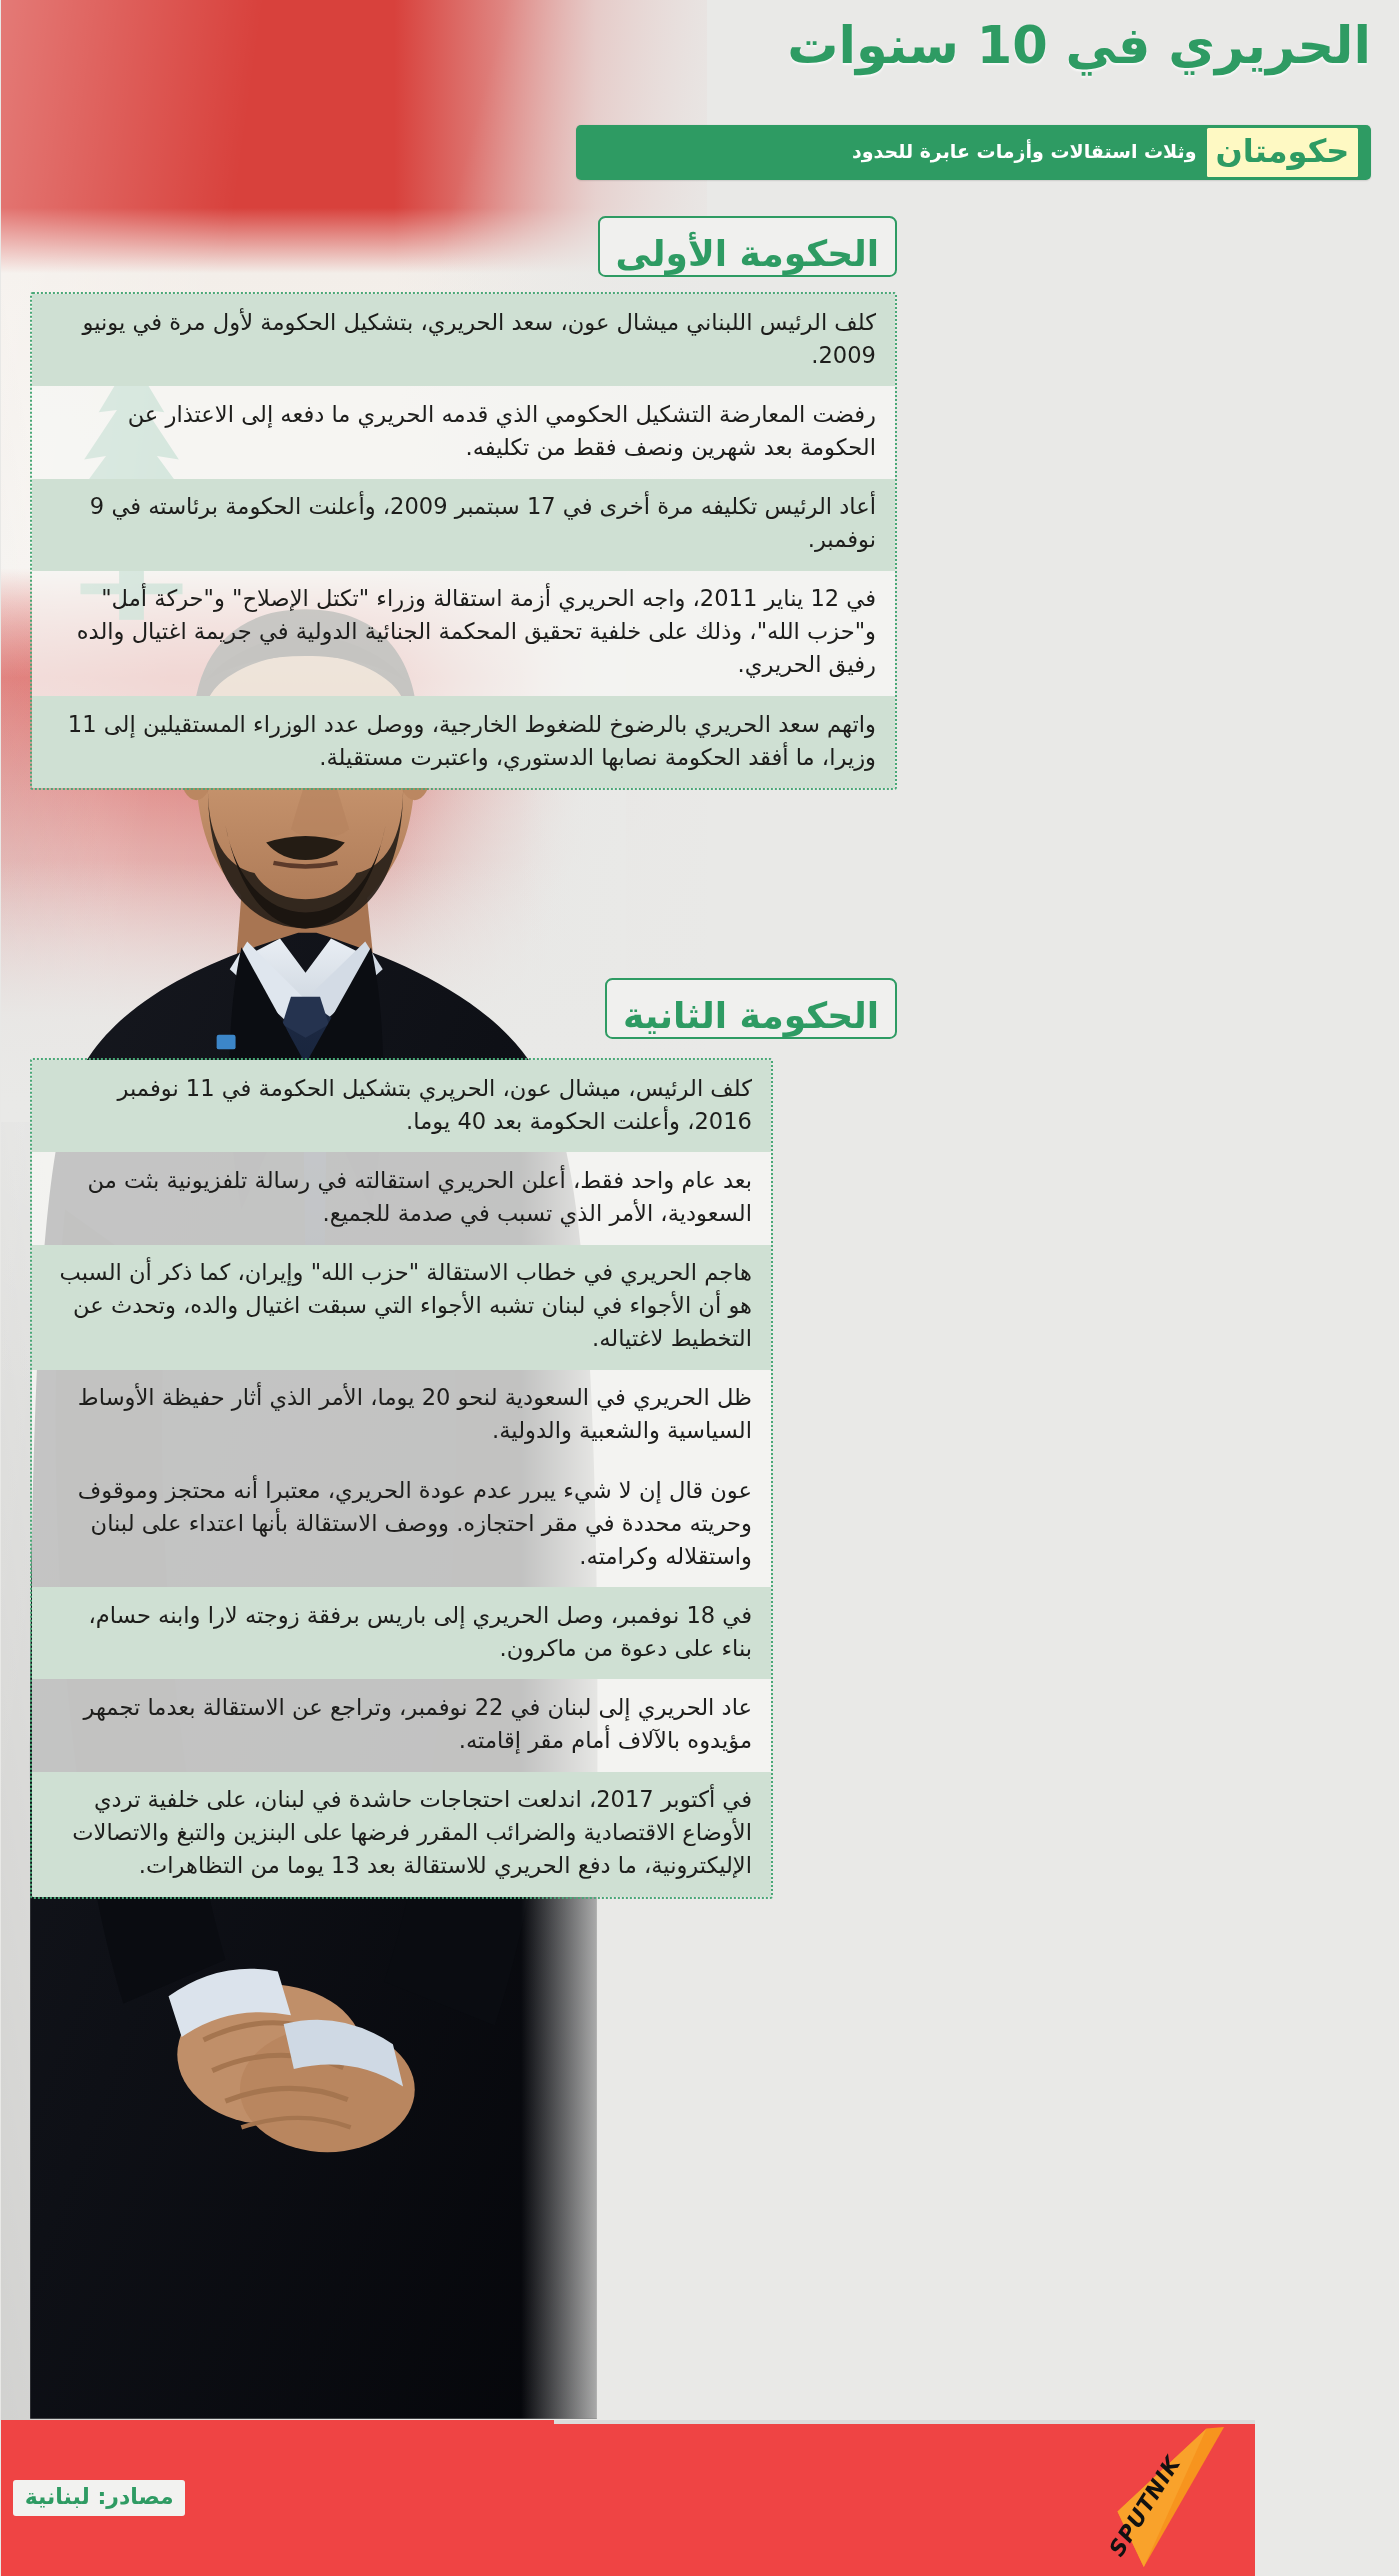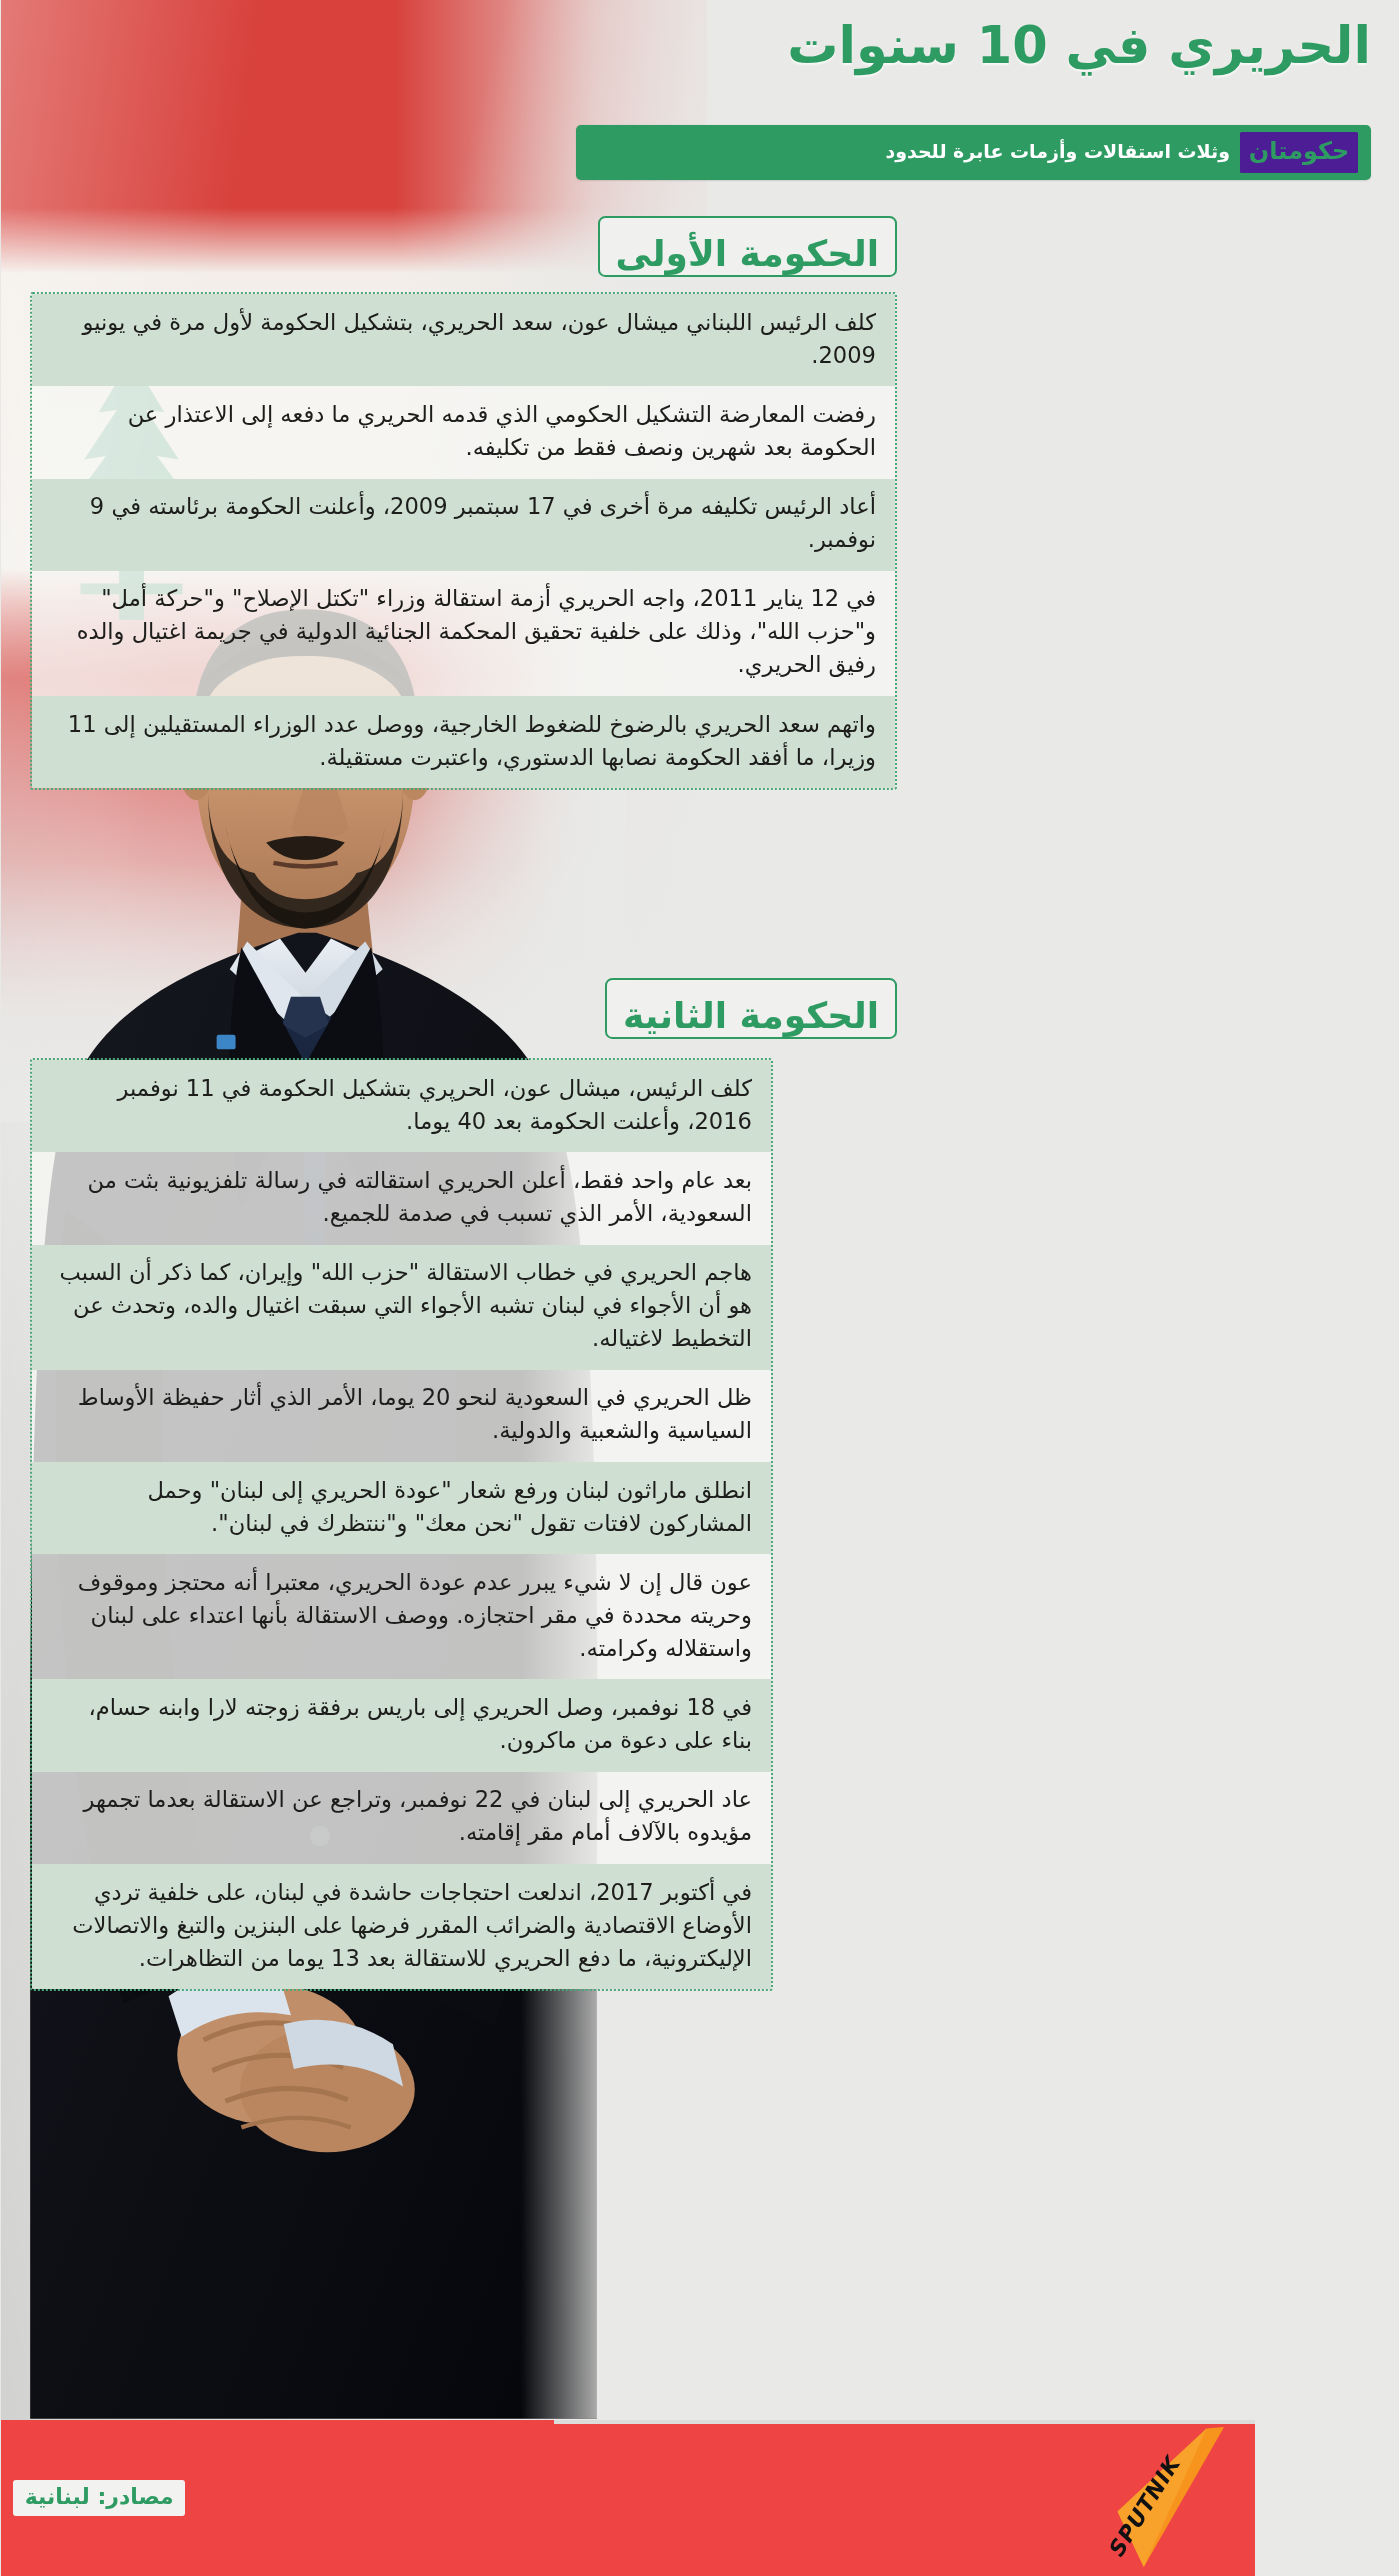--- a/index.html
+++ b/index.html
@@ -82,24 +82,24 @@
     min-width:795px;
     background:#2e9b63;
     border-radius:5.1px;
     display:flex;flex-direction:row;align-items:center;
     justify-content:flex-start;
     padding:0 13px 0 19px;
     box-sizing:border-box;
     box-shadow:0 0.7px 1.5px rgba(0,0,0,.12);
   }
   .subtitle-hl{
-    background:#4c1d95;
+    background:#fef9c3;
     color:#2e9b63;
     font-weight:bold;
-    font-size:24px;
+    font-size:32px;
     line-height:1;
     padding:6.6px 8.7px 9.5px 8.7px;
     border-radius:1.5px;
     white-space:nowrap;
   }
   .subtitle-rest{
     color:#ffffff;
     font-weight:bold;
     font-size:19px;
     line-height:1;
@@ -335,21 +335,20 @@
 
   <div class="sec-head" style="right:503px;top:978px;">
     <span>الحكومة الثانية</span>
   </div>
 
   <div class="panel" style="right:627px;top:1058px;width:743px;">
     <div class="item shade">كلف الرئيس، ميشال عون، الحرپري بتشكيل الحكومة في 11 نوفمبر 2016، وأعلنت الحكومة بعد 40 يوما.</div>
     <div class="item plain">بعد عام واحد فقط، أعلن الحريري استقالته في رسالة تلفزيونية بثت من السعودية، الأمر الذي تسبب في صدمة للجميع.</div>
     <div class="item shade">هاجم الحريري في خطاب الاستقالة "حزب الله" وإيران، كما ذكر أن السبب هو أن الأجواء في لبنان تشبه الأجواء التي سبقت اغتيال والده، وتحدث عن التخطيط لاغتياله.</div>
     <div class="item plain">ظل الحريري في السعودية لنحو 20 يوما، الأمر الذي أثار حفيظة الأوساط السياسية والشعبية والدولية.</div>
-    <div class="item shade">انطلق ماراثون لبنان ورفع شعار "عودة الحريري إلى لبنان" وحمل المشاركون لافتات تقول "نحن معك" و"ننتظرك في لبنان".</div>
     <div class="item plain">عون قال إن لا شيء يبرر عدم عودة الحريري، معتبرا أنه محتجز وموقوف وحريته محددة في مقر احتجازه. ووصف الاستقالة بأنها اعتداء على لبنان واستقلاله وكرامته.</div>
     <div class="item shade">في 18 نوفمبر، وصل الحريري إلى باريس برفقة زوجته لارا وابنه حسام، بناء على دعوة من ماكرون.</div>
     <div class="item plain">عاد الحريري إلى لبنان في 22 نوفمبر، وتراجع عن الاستقالة بعدما تجمهر مؤيدوه بالآلاف أمام مقر إقامته.</div>
     <div class="item shade">في أكتوبر 2017، اندلعت احتجاجات حاشدة في لبنان، على خلفية تردي الأوضاع الاقتصادية والضرائب المقرر فرضها على البنزين والتبغ والاتصالات الإليكترونية، ما دفع الحريري للاستقالة بعد 13 يوما من التظاهرات.</div>
   </div>
 
   <div class="footer">
     <div class="footer-topline"></div>
     <div class="source">مصادر: لبنانية</div>
     <div class="sputnik">

